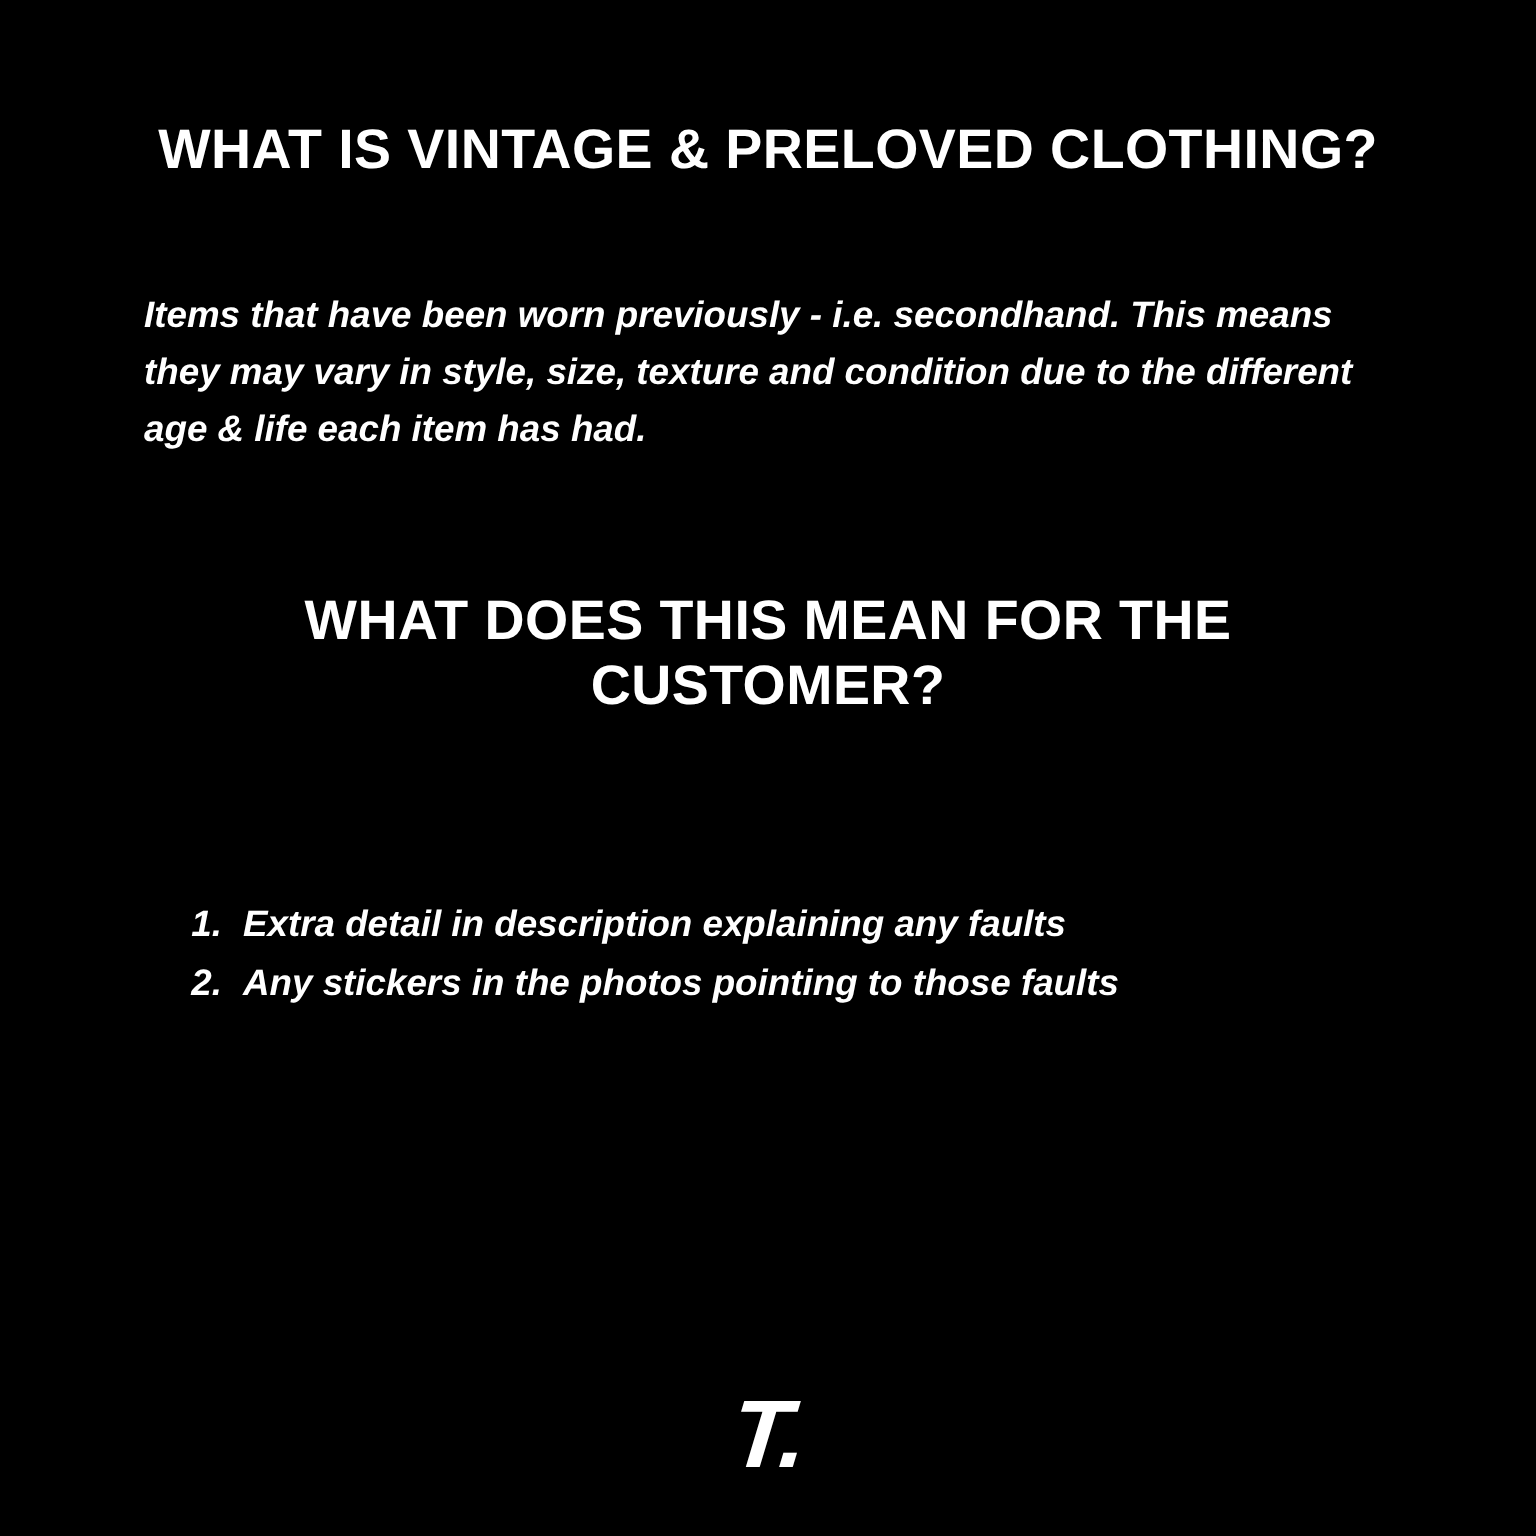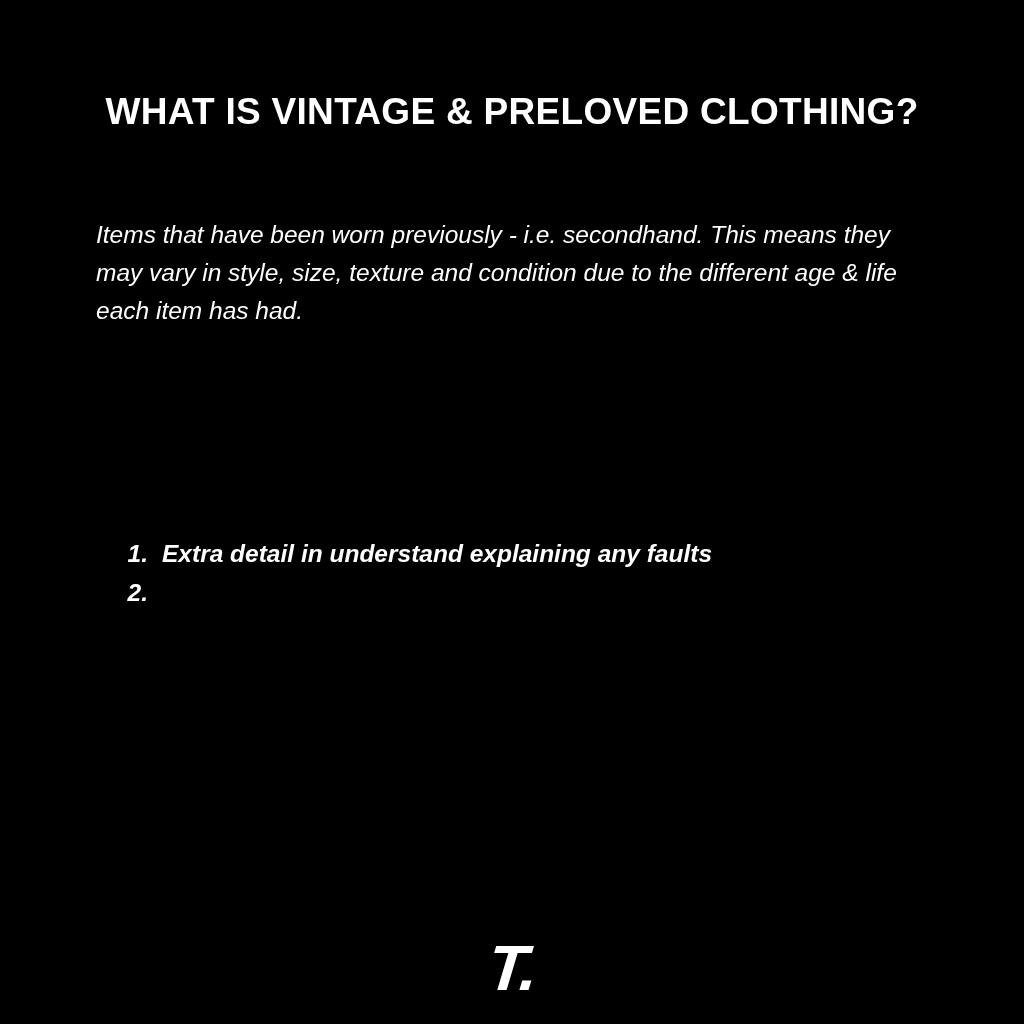--- a/index.html
+++ b/index.html
@@ -24,32 +24,32 @@
   .heading {
     text-align: center;
     font-weight: bold;
     font-style: normal;
     letter-spacing: 0.3px;
     color: #ffffff;
     line-height: 1.18;
   }
   .heading-1 {
     font-size: 37px;
-    margin: 12px;
+    margin: 0;
     padding: 78px 40px 0 40px;
     text-align: center;
   }
   .heading-2 {
     font-size: 37px;
     margin: 0;
     padding: 0 120px 0 120px;
   }
   .body-text {
     font-style: italic;
-    font-weight: normal;
+    font-weight: bold;
     font-size: 24.5px;
     line-height: 1.55;
     color: #ffffff;
     margin: 0;
   }
   .block-para {
     padding: 0 96px 0 96px;
   }
   .spacer-1 { height: 70px; }
   .spacer-2 { height: 86px; }
@@ -102,36 +102,38 @@
 <div class="page">
 
   <h1 class="heading heading-1">WHAT IS VINTAGE &amp; PRELOVED CLOTHING?</h1>
 
   <div class="spacer-1"></div>
 
   <p class="body-text block-para">Items that have been worn previously - i.e. secondhand. This means they may vary in style, size, texture and condition due to the different age &amp; life each item has had.</p>
 
   <div class="spacer-2"></div>
 
+  <h2 class="heading heading-2">WHAT DOES THIS MEAN FOR THE CUSTOMER?</h2>
 
   <div class="spacer-3"></div>
 
 
   <div class="spacer-4"></div>
 
 
   <div class="spacer-5"></div>
 
   <ol class="list">
     <li>
       <span class="num">1.</span>
-      <span>Extra detail in understand explaining any faults</span>
+      <span>Extra detail in description explaining any faults</span>
     </li>
     <li>
       <span class="num">2.</span>
+      <span>Any stickers in the photos pointing to those faults</span>
     </li>
   </ol>
 
   <div class="logo-wrap">
     <span class="logo">T.</span>
   </div>
 
 </div>
 
 </body></html>

